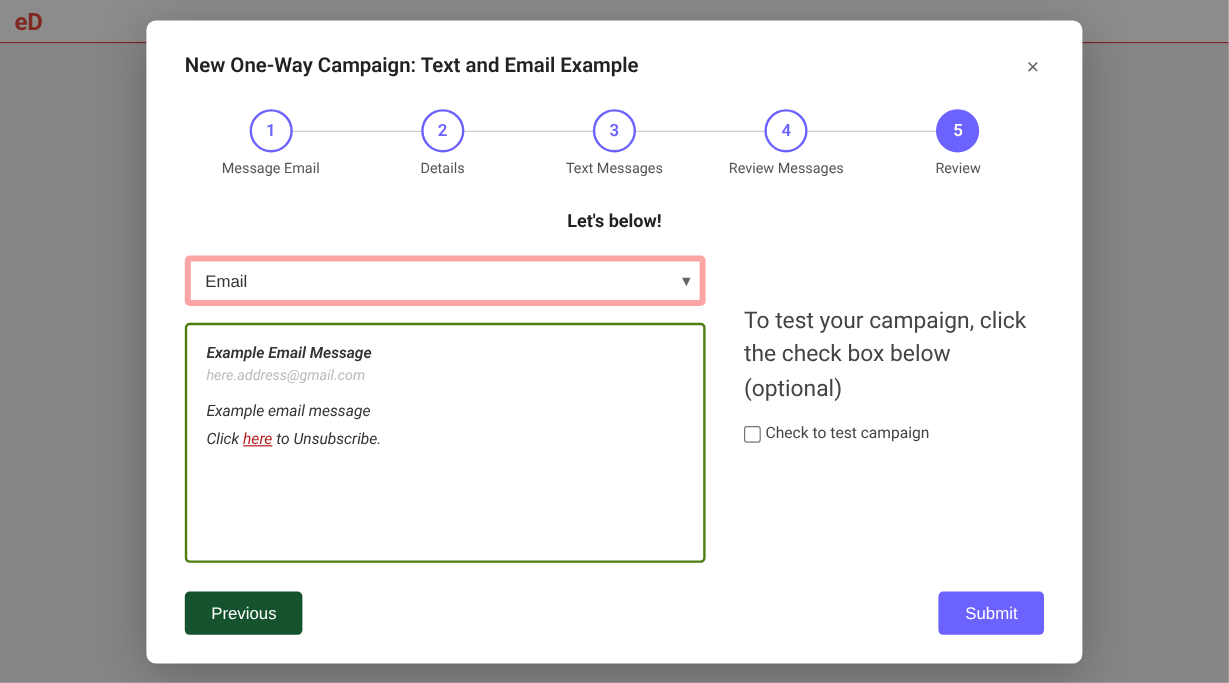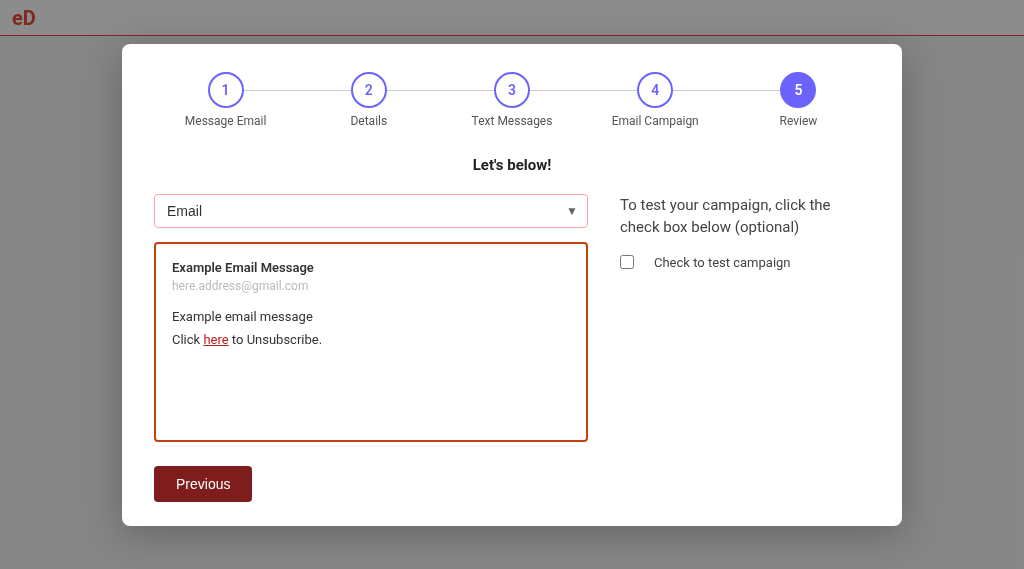--- a/index.html
+++ b/index.html
@@ -163,46 +163,47 @@
 
     
     .dropdown-wrapper {
       position: relative;
       margin-bottom: 14px;
     }
 
     .dropdown-select {
       width: 100%;
       padding: 8px 36px 8px 12px;
-      border: 1px solid #fca5a5;
+      border: 5px solid #fca5a5;
       border-radius: 4px;
       background: #fff;
       font-size: 14px;
       color: #333;
       appearance: none;
       cursor: pointer;
     }
 
     .dropdown-arrow {
       position: absolute;
       right: 10px;
       top: 50%;
       transform: translateY(-50%);
       pointer-events: none;
       color: #666;
       font-size: 12px;
     }
 
     
     .email-preview-box {
-      border: 2px solid #c2410c;
+      border: 2px solid #4d7c0f;
       border-radius: 4px;
       padding: 16px;
       min-height: 200px;
       background: #fff;
+      font-style: italic;
     }
 
     .email-title {
       font-size: 13px;
       font-weight: 600;
       color: #333;
       margin-bottom: 4px;
     }
 
     .email-from {
@@ -222,30 +223,31 @@
       color: #333;
     }
 
     .email-unsubscribe a {
       color: #b91c1c;
       text-decoration: underline;
     }
 
     
     .right-text {
-      font-size: 15px;
+      font-size: 19px;
       color: #444;
       margin-bottom: 10px;
       line-height: 1.5;
+      margin-top: 40px;
     }
 
     .checkbox-row {
       display: flex;
       align-items: center;
-      gap: 20px;
+      gap: 4px;
       margin-top: 16px;
     }
 
     .checkbox-row input[type="checkbox"] {
       width: 14px;
       height: 14px;
       cursor: pointer;
       accent-color: #6c63ff;
     }
 
@@ -256,21 +258,21 @@
 
     
     .modal-footer {
       display: flex;
       justify-content: space-between;
       align-items: center;
       margin-top: 24px;
     }
 
     .btn-previous {
-      background: #7f1d1d;
+      background: #14532d;
       color: #fff;
       border: none;
       border-radius: 4px;
       padding: 10px 22px;
       font-size: 14px;
       font-weight: 500;
       cursor: pointer;
     }
 
     .btn-submit {
@@ -289,38 +291,42 @@
 
 <div class="bg-content">
   <div class="bg-topbar">
     <span class="bg-logo">eD</span>
   </div>
 </div>
 
 <div class="modal-overlay">
   <div class="modal">
 
+    <div class="modal-header">
+      <span class="modal-title">New One-Way Campaign: Text and Email Example</span>
+      <button class="close-btn">×</button>
+    </div>
 
     <div class="stepper">
 
     <div class="step-item">
           <div class="step-circle">1</div>
           <div class="step-label">Message Email</div>
         </div>
         <div class="step-item">
           <div class="step-circle">2</div>
           <div class="step-label">Details</div>
         </div>
         <div class="step-item">
           <div class="step-circle">3</div>
           <div class="step-label">Text Messages</div>
         </div>
         <div class="step-item">
           <div class="step-circle">4</div>
-          <div class="step-label">Email Campaign</div>
+          <div class="step-label">Review Messages</div>
         </div>
         <div class="step-item">
           <div class="step-circle active">5</div>
           <div class="step-label">Review</div>
         </div>
       </div>
 
     <div class="review-heading">Let's below!</div>
 
     <div class="modal-body">
@@ -348,16 +354,17 @@
         <p class="right-text">To test your campaign, click the check box below (optional)</p>
         <div class="checkbox-row">
           <input type="checkbox" id="test-campaign-checkbox" style="">
           <label for="test-campaign-checkbox" class="checkbox-label">Check to test campaign</label>
         </div>
       </div>
     </div>
 
     <div class="modal-footer">
       <button class="btn-previous">Previous</button>
+      <button class="btn-submit">Submit</button>
     </div>
 
   </div>
 </div>
 
 </body></html>

